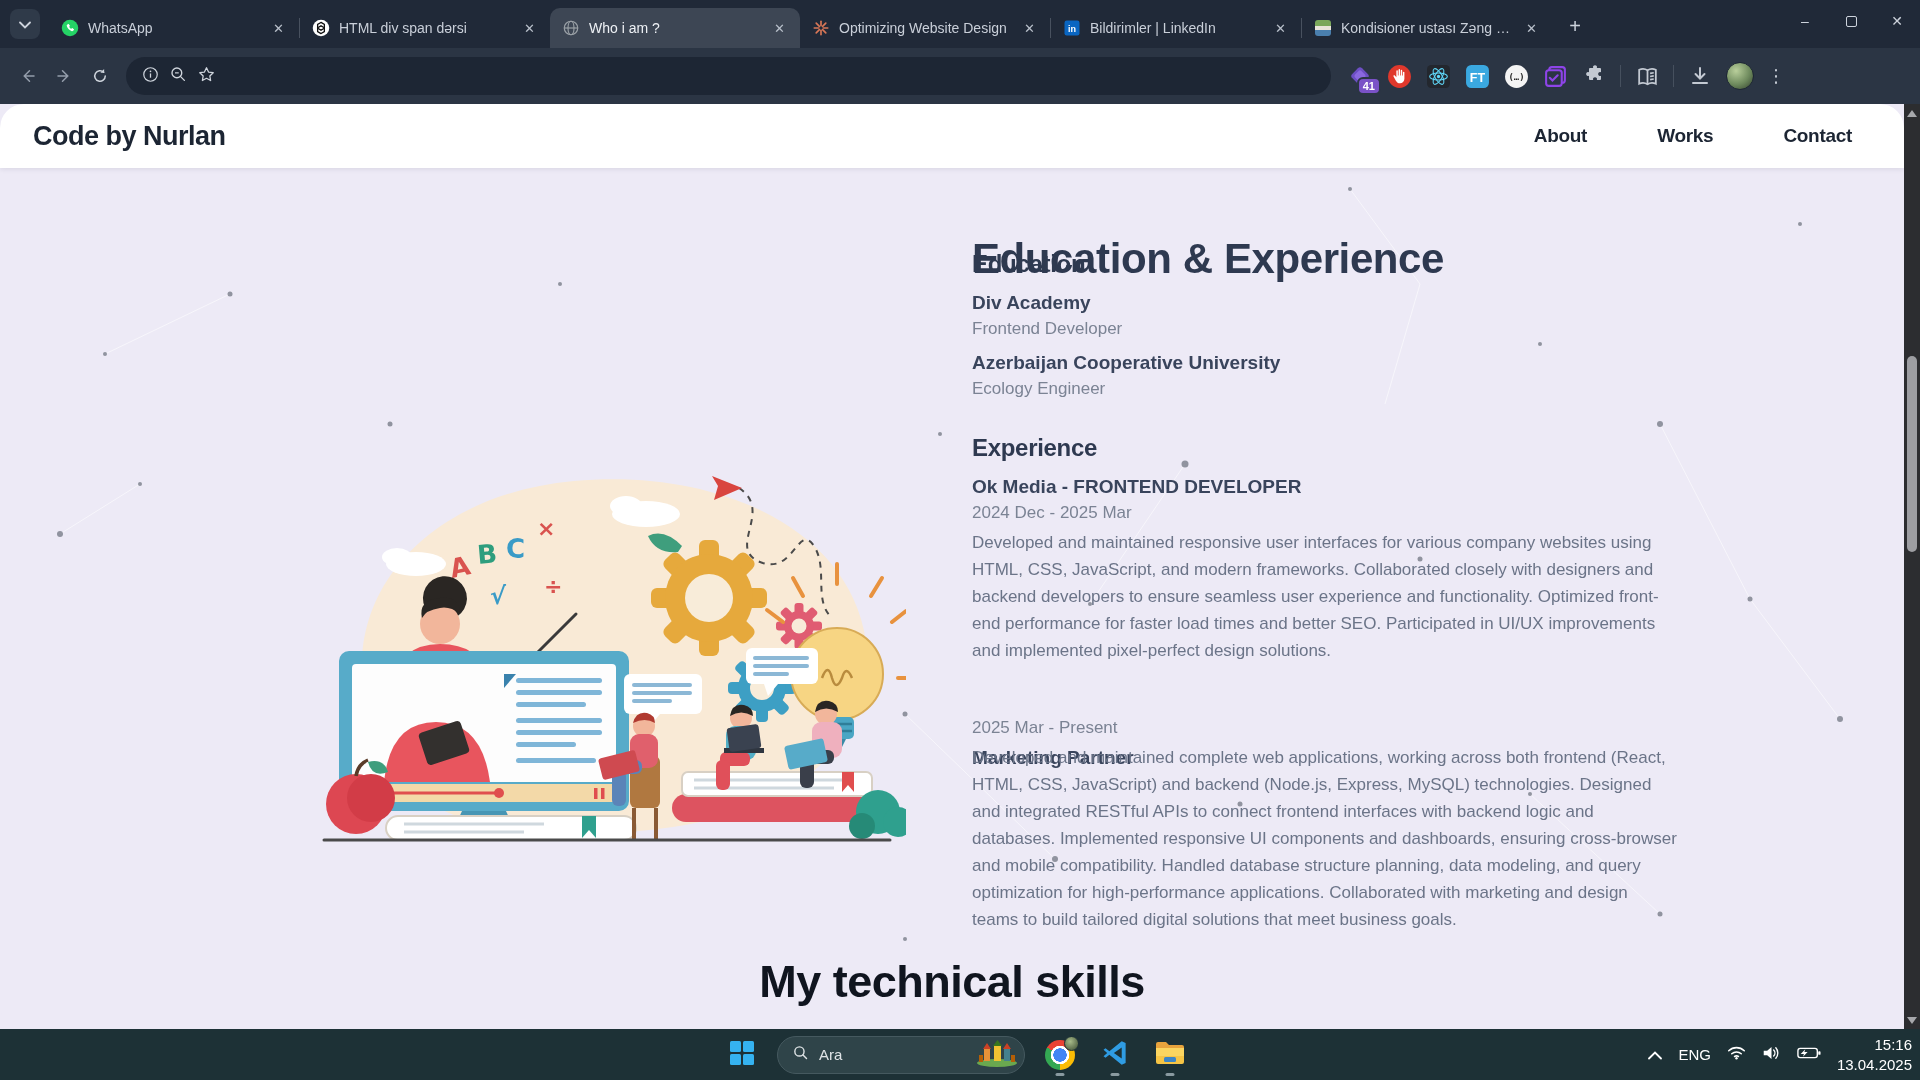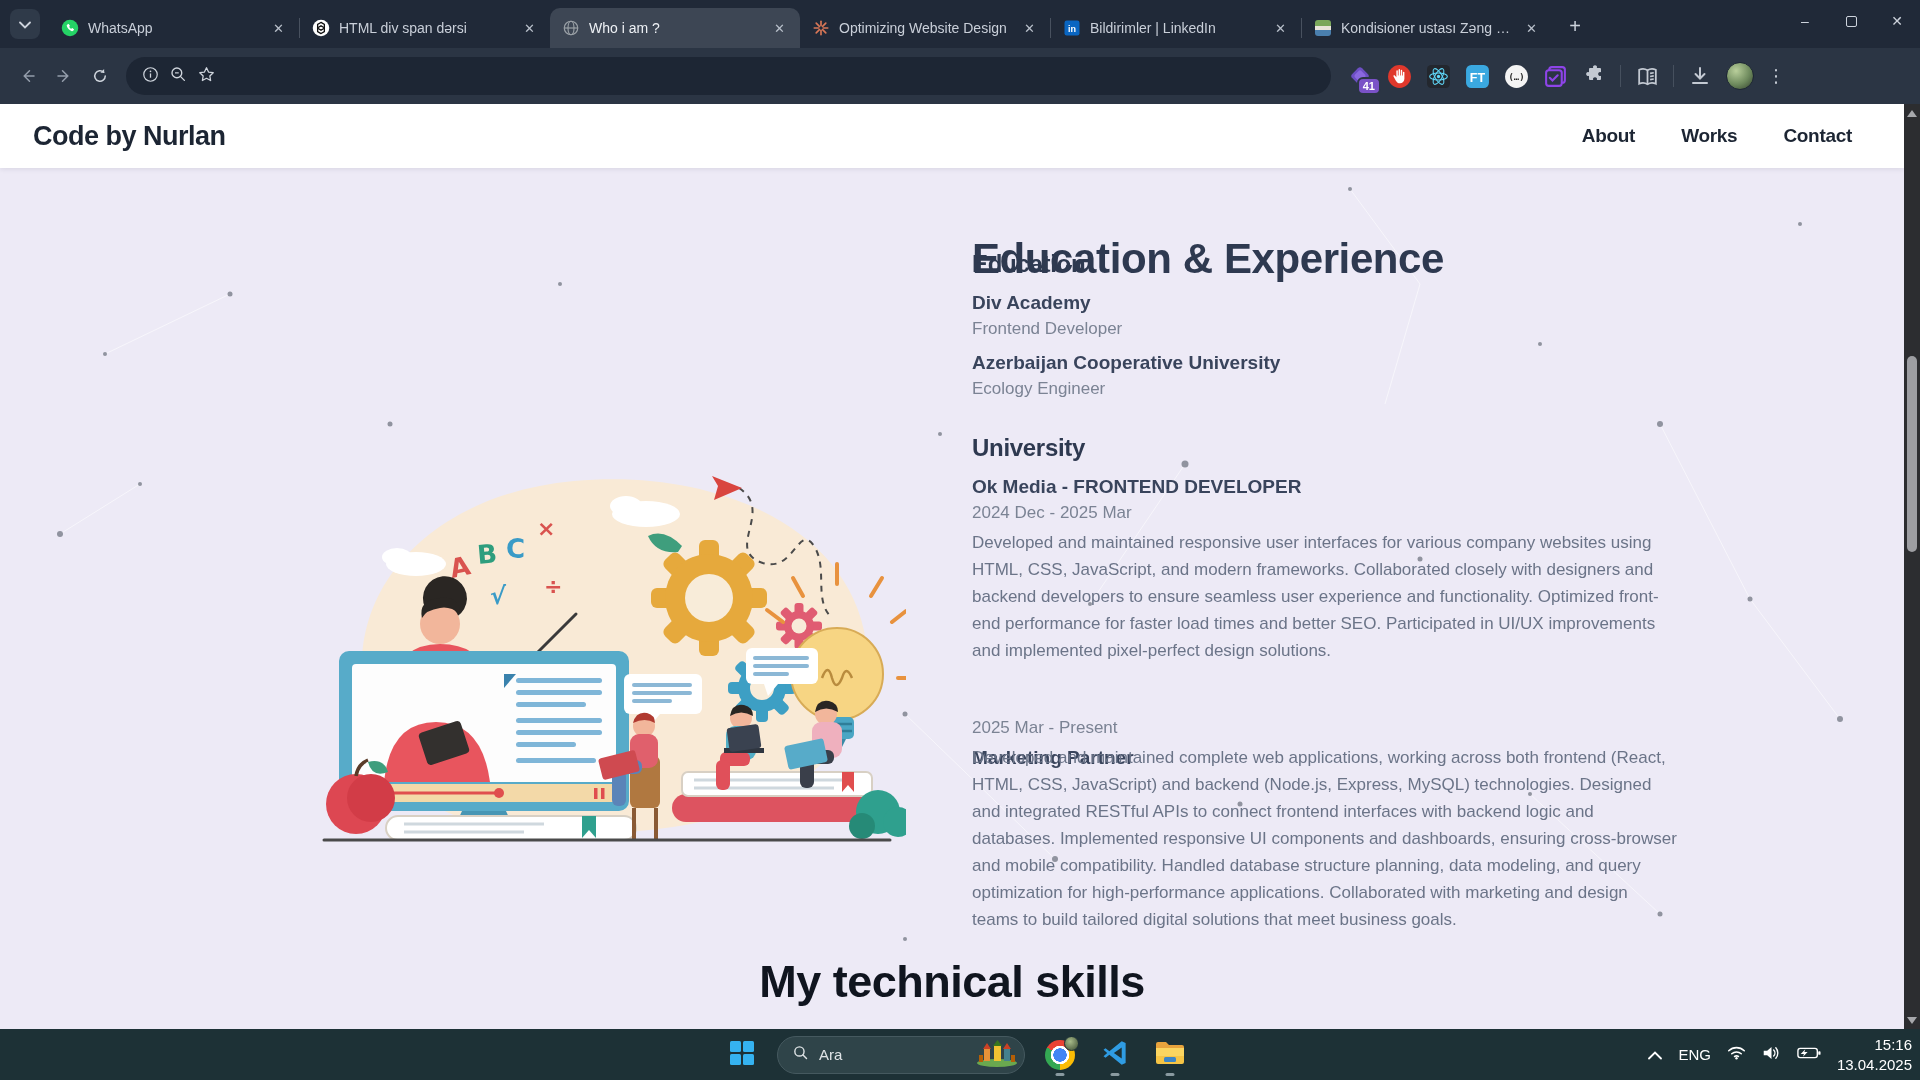--- a/index.html
+++ b/index.html
@@ -35,26 +35,26 @@
   .ext-row{display:flex;align-items:center;gap:13px;margin-left:16px;}
   .ext{position:relative;width:26px;height:26px;display:flex;align-items:center;justify-content:center;}
   .badge{position:absolute;right:-8px;bottom:-6px;background:#7a52c7;color:#fff;font-size:11px;
     font-weight:bold;padding:1px 4px;border-radius:6px;border:2px solid #2b3544;line-height:1.1;}
   .sep{width:1px;height:22px;background:#46505e;}
   .profile-avatar{width:28px;height:28px;border-radius:50%;
     background:radial-gradient(circle at 35% 30%,#b9cf9b,#6e8a5d 55%,#3e4f37 90%);border:1px solid #1d2634;}
   .kebab{color:#cdd3dc;font-size:18px;letter-spacing:0;}
 
   
-  .viewport{position:absolute;top:104px;left:0;right:16px;bottom:51px;background:#edeaf6;overflow:hidden;}
+  .viewport{position:absolute;top:104px;left:0;right:16px;bottom:51px;background:#edeaf6;overflow:hidden;border-radius:24px;}
   .siteheader{position:absolute;top:0;left:0;right:0;height:64px;background:#fff;z-index:3;
     display:flex;align-items:center;justify-content:space-between;padding:0 52px 0 33px;
     box-shadow:0 1px 5px rgba(30,30,60,.10);}
   .brand{font-size:27px;font-weight:bold;color:#1c2533;letter-spacing:-.5px;}
-  .nav{display:flex;}
+  .nav{display:flex;gap:24px;}
   .nav span{font-size:19px;font-weight:bold;color:#1c2533;margin-left:46px;cursor:pointer;letter-spacing:-.3px;}
   .dots-layer{position:absolute;inset:0;z-index:0;}
   .col{position:absolute;left:972px;z-index:1;}
   .h2{font-size:42px;font-weight:bold;color:#2e3950;letter-spacing:-.4px;margin-top:42px;}
   .h3{font-size:24px;font-weight:bold;color:#2e3950;letter-spacing:-.3px;}
   .strong{font-size:19px;font-weight:bold;color:#39445c;}
   .muted{font-size:17px;color:#7b8394;text-align:center;}
   .para{font-size:17px;color:#6b7488;line-height:27px;width:706px;}
   .skills{position:absolute;left:0;right:0;top:852px;text-align:center;z-index:1;
     font-size:45px;font-weight:bold;color:#10151f;letter-spacing:-.5px;}
@@ -360,21 +360,21 @@
     </div>
 
     <div class="col h2" style="top:89px;">Education &amp; Experience</div>
     <div class="col h3" style="top:146px;">Education</div>
 
     <div class="col strong" style="top:188px;">Div Academy</div>
     <div class="col muted" style="top:215px;">Frontend Developer</div>
     <div class="col strong" style="top:248px;">Azerbaijan Cooperative University</div>
     <div class="col muted" style="top:275px;">Ecology Engineer</div>
 
-    <div class="col h3" style="top:330px;">University</div>
+    <div class="col h3" style="top:330px;">Experience</div>
 
     <div class="col strong" style="top:372px;">Ok Media - FRONTEND DEVELOPER</div>
     <div class="col muted" style="top:399px;">2024 Dec - 2025 Mar</div>
     <div class="col para" style="top:425px;">Developed and maintained responsive user interfaces for various company websites using HTML, CSS, JavaScript, and modern frameworks. Collaborated closely with designers and backend developers to ensure seamless user experience and functionality. Optimized front-end performance for faster load times and better SEO. Participated in UI/UX improvements and implemented pixel-perfect design solutions.</div>
 
     <div class="col strong" style="top:603px;margin-top:40px;">Marketing Partner</div>
     <div class="col muted" style="top:614px;">2025 Mar - Present</div>
     <div class="col para" style="top:640px;">Developed and maintained complete web applications, working across both frontend (React, HTML, CSS, JavaScript) and backend (Node.js, Express, MySQL) technologies. Designed and integrated RESTful APIs to connect frontend interfaces with backend logic and databases. Implemented responsive UI components and dashboards, ensuring cross-browser and mobile compatibility. Handled database structure planning, data modeling, and query optimization for high-performance applications. Collaborated with marketing and design teams to build tailored digital solutions that meet business goals.</div>
 
     <div class="skills">My technical skills</div>

